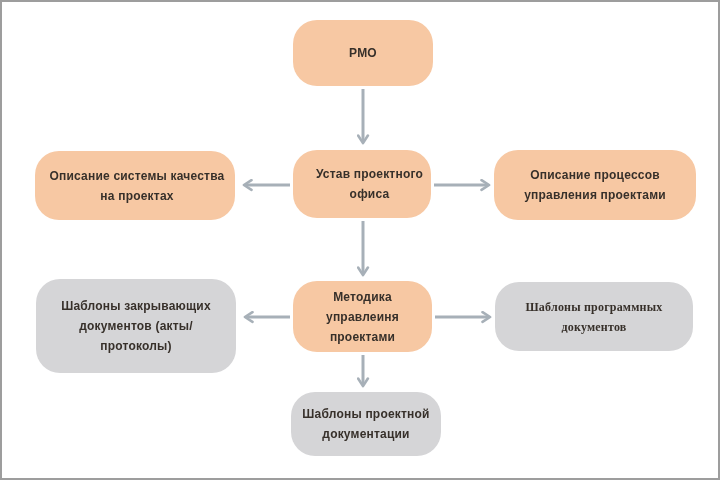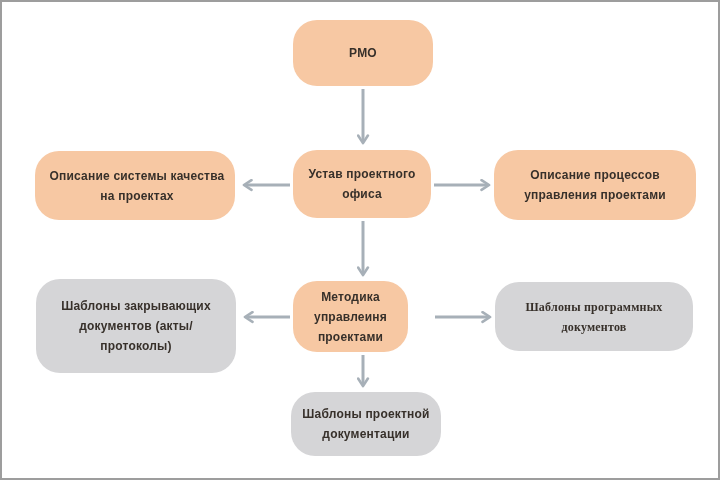--- a/index.html
+++ b/index.html
@@ -37,24 +37,24 @@
   .node-label {
     white-space: pre-line;
     font-weight: 700;
     font-size: 12px;
     line-height: 20px;
     letter-spacing: 0.2px;
     color: var(--text, #37302a);
   }
   
   #node-pmo         { left: 291px; top: 18px;  width: 140px; height: 66px; }
-  #node-ustav       { left: 291px; top: 148px; width: 138px; height: 68px; }
+  #node-ustav       { left: 291px; top: 148px; width: 138px; height: 68px; justify-content: flex-end; }
   #node-quality     { left: 33px;  top: 149px; width: 200px; height: 69px; padding-left: 12px; }
   #node-processes   { left: 492px; top: 148px; width: 202px; height: 70px; }
-  #node-metodika    { left: 291px; top: 279px; width: 115px; height: 71px; }
+  #node-metodika    { left: 291px; top: 279px; width: 139px; height: 71px; }
   #node-closing     { left: 34px;  top: 277px; width: 200px; height: 94px; }
   #node-program     { left: 493px; top: 280px; width: 198px; height: 69px; font-family: Liberation Serif, serif; }
   #node-projectdocs { left: 289px; top: 390px; width: 150px; height: 64px; }
   .edge-line {
     stroke: var(--arrow, #a7b0b8);
     stroke-width: 3;
     fill: none;
   }
 </style>
 </head>

